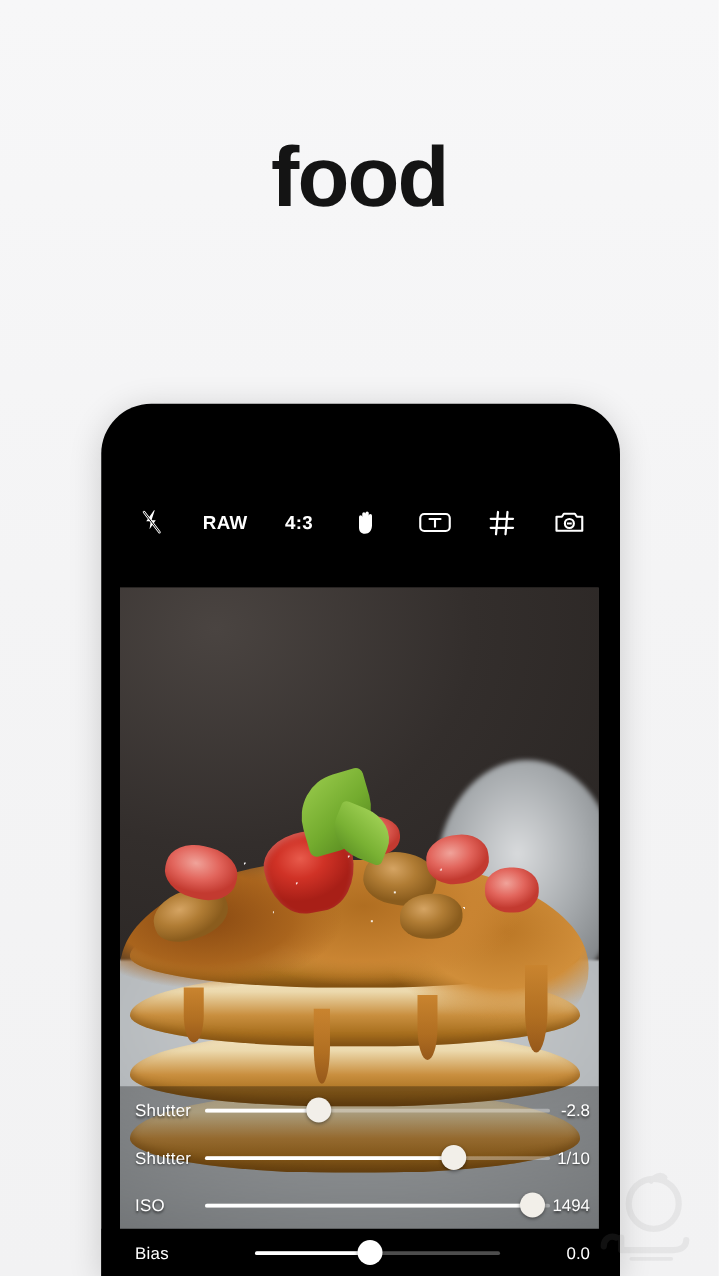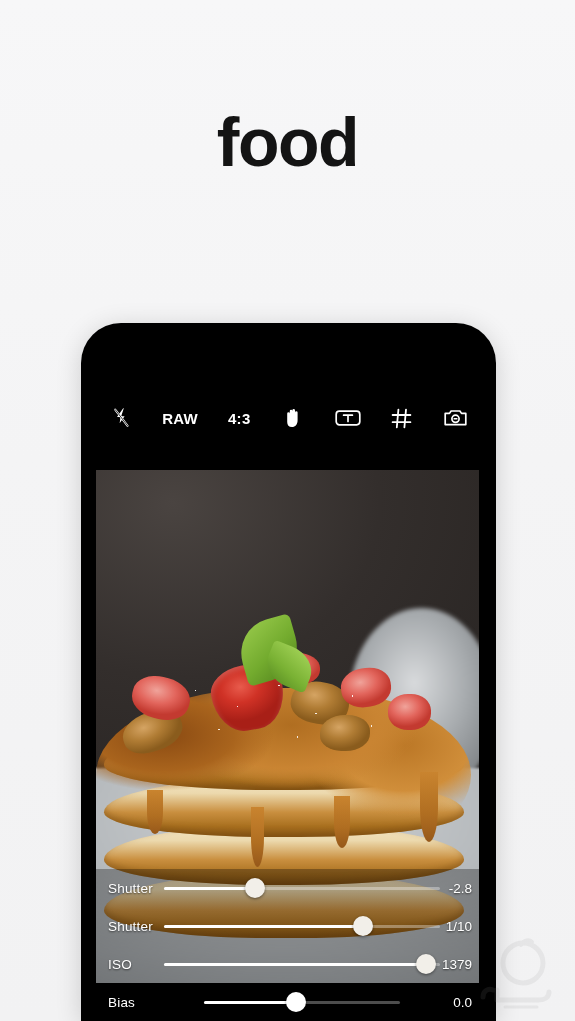--- a/index.html
+++ b/index.html
@@ -459,21 +459,21 @@
       <div class="ctrl-value">1/10</div>
     </div>
 
     <div class="ctrl-row">
       <div class="ctrl-label">ISO</div>
       <div class="slider">
         <div class="rail"></div>
         <div class="rail-fill" style="width:95%"></div>
         <div class="thumb" style="left:95%"></div>
       </div>
-      <div class="ctrl-value">1379</div>
+      <div class="ctrl-value">1494</div>
     </div>
 
     <div class="ctrl-row row-bias">
       <div class="ctrl-label">Bias</div>
       <div class="slider">
         <div class="rail"></div>
         <div class="rail-fill" style="width:47%"></div>
         <div class="thumb" style="left:47%"></div>
       </div>
       <div class="ctrl-value">0.0</div>

